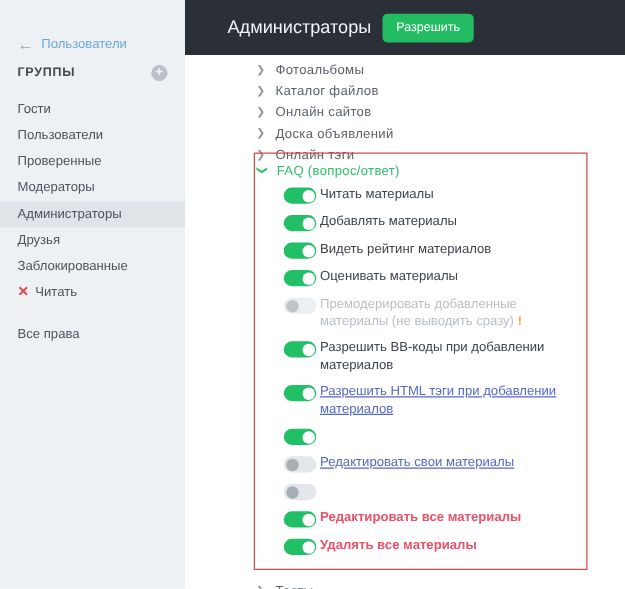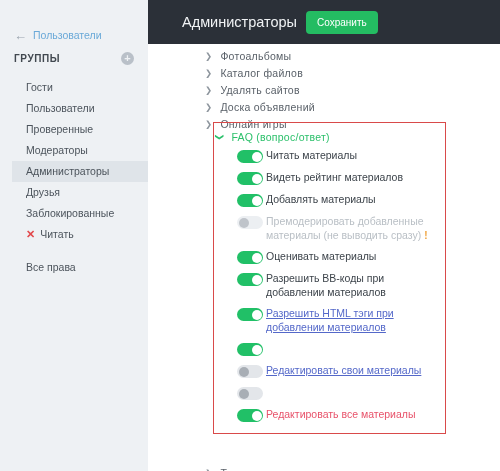--- a/index.html
+++ b/index.html
@@ -41,21 +41,21 @@
     background: #b9c0c8; color: #eef1f4;
     font-size: 11px; line-height: 12px; text-align: center;
     font-weight: bold; user-select: none;
   }
 
   .group-list { margin-top: 7px; }
   .group-item {
     height: 21px; line-height: 21px;
     padding-left: 14px; padding-right: 8px;
     font-size: 10.5px; color: #4c545c;
-    white-space: nowrap; overflow: hidden; margin-left: 12px;
+    white-space: nowrap; overflow: hidden;
   }
   .group-item.selected { background: #dfe4e9; }
   .group-item.with-x { display: flex; align-items: center; gap: 5px; }
   .x-icon { color: #e2494c; font-size: 11px; line-height: 1; font-weight: bold; }
   .spacer-item { height: 12px; }
 
   
   .main {
     flex: 1 1 auto; position: relative;
     background: #ffffff; height: 471px;
@@ -80,24 +80,23 @@
     font-size: 10.5px; color: #5a6169;
     letter-spacing: .25px;
   }
   .chev { color: #8d959d; font-size: 10px; line-height: 1; display:inline-block; }
   .chev.right::before { content: "\276F"; font-size: 8.5px; }
   .chev.down::before { content: "\276F"; font-size: 8.5px; display:inline-block; transform: rotate(90deg); }
 
   
   .faq-box {
     position: absolute;
-    left: 55px; top: 78px; width: 233px;
+    left: 55px; top: 78px; width: 267px;
     border: 1px solid #d94a4a;
     padding: 5px 0 7px 0;
-    margin-left: 10px;
   }
   .faq-head {
     display: flex; align-items: center; gap: 8px;
     height: 17px; padding-left: 2px;
     font-size: 10.5px; color: #2cc06b; letter-spacing: .25px;
   }
   .faq-head .chev { color: #2cc06b; }
 
   .perm-row {
     display: flex; align-items: flex-start; gap: 3px;
@@ -119,21 +118,21 @@
   .toggle.on .knob { left: 14.5px; background: #ffffff; }
   .toggle.off-disabled { background: #eceff2; }
   .toggle.off-disabled .knob { background: #bfc4ca; }
 
   .perm-label {
     font-size: 10.5px; line-height: 13.5px;
     color: #3d444b; max-width: 228px;
   }
   .perm-label.muted { color: #b9bfc5; }
   .perm-label.blue   { color: #5468c9; text-decoration: underline; }
-  .perm-label.red    { color: #e8526a; }
+  .perm-label.red    { color: #e8526a; font-weight: bold; }
   .warn-icon {
     display: inline-block; margin-left: 3px;
     color: #f0a33c; font-size: 10px; font-weight: bold;
   }
 
   .tail-rows { position: absolute; left: 0; top: 420px; width: 100%; }
 </style>
 </head>
 <body>
 
@@ -163,91 +162,91 @@
         <span>Читать</span>
       </div>
       <div class="spacer-item"></div>
       <div class="group-item"><span>Все права</span></div>
     </div>
   </aside>
 
   <section class="main">
     <div class="topbar">
       <span class="topbar-title">Администраторы</span>
-      <button class="save-btn">Сохранить</button>
+      <button class="save-btn">Разрешить</button>
     </div>
 
     <div class="content">
 
       <div class="cat-row">
         <span class="chev right"></span>
         <span>Фотоальбомы</span>
       </div>
       <div class="cat-row">
         <span class="chev right"></span>
         <span>Каталог файлов</span>
       </div>
       <div class="cat-row">
         <span class="chev right"></span>
-        <span>Удалять сайтов</span>
+        <span>Онлайн сайтов</span>
       </div>
       <div class="cat-row">
         <span class="chev right"></span>
         <span>Доска объявлений</span>
       </div>
       <div class="cat-row">
         <span class="chev right"></span>
-        <span>Онлайн игры</span>
+        <span>Онлайн тэги</span>
       </div>
 
       <div class="faq-box">
         <div class="faq-head">
           <span class="chev down"></span>
           <span>FAQ (вопрос/ответ)</span>
         </div>
 
         <div class="perm-row">
           <div class="toggle on">
               <span class="knob"></span>
             </div>
           <span class="perm-label">Читать материалы</span>
         </div>
 
         <div class="perm-row">
           <div class="toggle on">
               <span class="knob"></span>
             </div>
+          <span class="perm-label">Добавлять материалы</span>
+        </div>
+
+        <div class="perm-row">
+          <div class="toggle on">
+              <span class="knob"></span>
+            </div>
           <span class="perm-label">Видеть рейтинг материалов</span>
         </div>
 
         <div class="perm-row">
           <div class="toggle on">
               <span class="knob"></span>
             </div>
-          <span class="perm-label">Добавлять материалы</span>
+          <span class="perm-label">Оценивать материалы</span>
         </div>
 
         <div class="perm-row">
           <div class="toggle off-disabled">
               <span class="knob"></span>
             </div>
           <span class="perm-label muted"><span>Премодерировать добавленные материалы (не выводить сразу)</span><span class="warn-icon">!</span></span>
         </div>
 
         <div class="perm-row">
           <div class="toggle on">
               <span class="knob"></span>
             </div>
-          <span class="perm-label">Оценивать материалы</span>
-        </div>
-
-        <div class="perm-row">
-          <div class="toggle on">
-              <span class="knob"></span>
-            </div>
           <span class="perm-label">Разрешить BB-коды при добавлении материалов</span>
         </div>
 
         <div class="perm-row">
           <div class="toggle on">
               <span class="knob"></span>
             </div>
           <span class="perm-label blue">Разрешить HTML тэги при добавлении материалов</span>
         </div>
 
@@ -270,20 +269,26 @@
             </div>
         </div>
 
         <div class="perm-row">
           <div class="toggle on">
               <span class="knob"></span>
             </div>
           <span class="perm-label red">Редактировать все материалы</span>
         </div>
 
+        <div class="perm-row">
+          <div class="toggle on">
+              <span class="knob"></span>
+            </div>
+          <span class="perm-label red">Удалять все материалы</span>
+        </div>
       </div>
 
       <div class="tail-rows">
         <div class="cat-row">
           <span class="chev right"></span>
           <span>Тесты</span>
         </div>
 
       </div>
 

